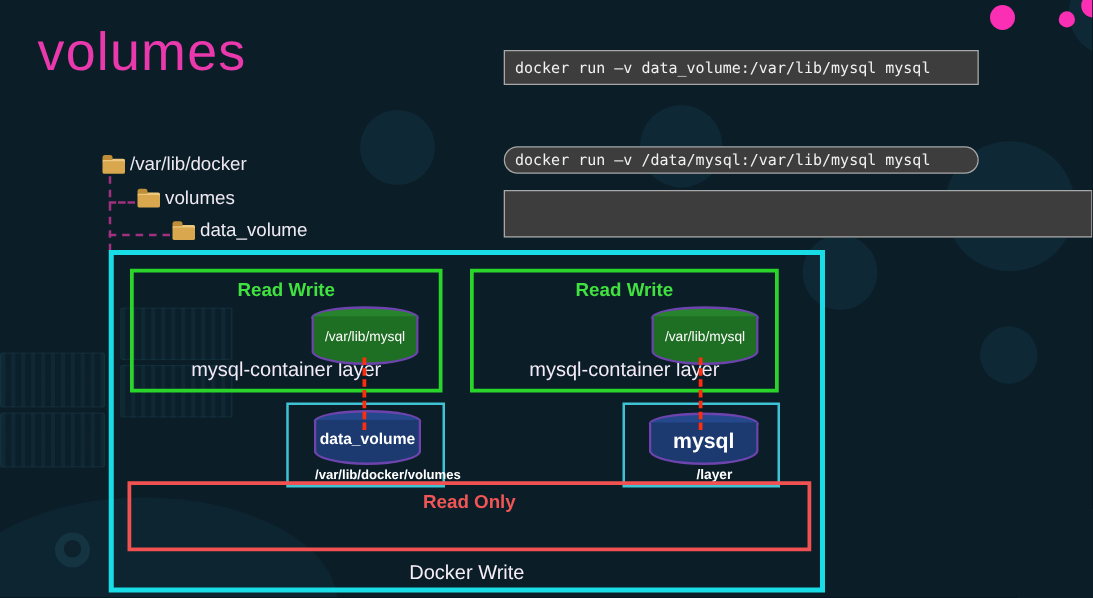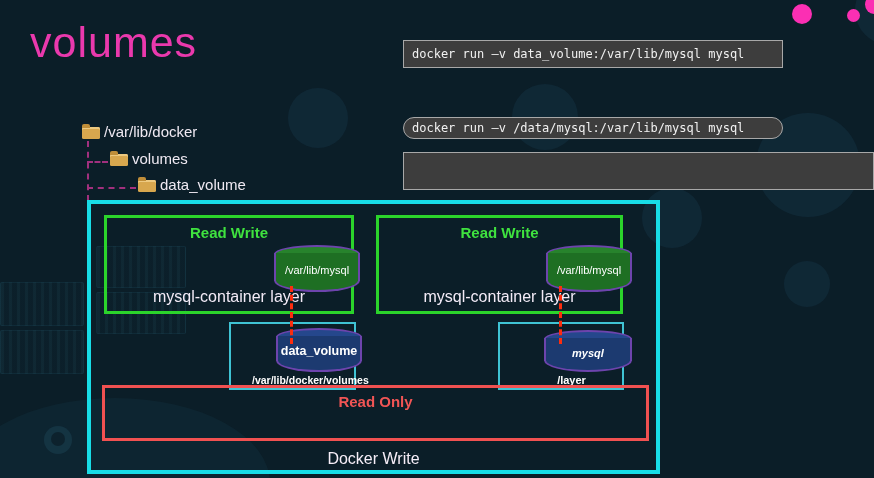--- a/index.html
+++ b/index.html
@@ -52,21 +52,21 @@
               font-size:10.5px;font-weight:bold;color:#fff;padding-left:21px;}
   .red-box{position:absolute;box-sizing:border-box;border:3px solid #f15151;}
   .readonly-label{position:absolute;top:5px;left:0;right:0;text-align:center;
               font-size:15px;font-weight:bold;color:#f15555;}
   .image-layer-label{position:absolute;bottom:6px;left:0;right:0;text-align:center;
               font-size:15.5px;color:#f2e9f5;}
   .host-label{position:absolute;bottom:2px;left:0;right:0;text-align:center;
               font-size:16px;color:#f6eef8;}
 
   
-  .cyl{position:absolute;z-index:3;margin-left:25px;}
+  .cyl{position:absolute;z-index:3;}
   .cyl .body{position:absolute;left:0;right:0;top:8px;bottom:0;border:2px solid #6d44ad;
              border-top:none;border-radius:0 0 45px 45px / 0 0 12px 12px;}
   .cyl .top{position:absolute;left:0;right:0;top:0;height:14px;border:2px solid #6d44ad;
             border-radius:50%;}
   .cyl.green .body{background:#1e6f23;}
   .cyl.green .top{background:#27832c;}
   .cyl.blue .body{background:#1c3a70;}
   .cyl.blue .top{background:#25478c;}
   .cyl .cyl-label{position:absolute;left:0;right:0;top:54%;transform:translateY(-50%);
             text-align:center;color:#fff;font-size:11px;z-index:2;}
@@ -156,21 +156,21 @@
         <div class="body"></div>
         <div class="cyl-label big"><span>data_volume</span></div>
       </div>
       <div class="path-label">/var/lib/docker/volumes</div>
     </div>
 
     <div class="vol-box" style="left:407px;top:118px;width:126px;height:68px;">
       <div class="cyl blue" style="left:19px;top:6px;width:88px;height:42px;">
         <div class="top"></div>
         <div class="body"></div>
-        <div class="cyl-label" style="font-size:11px;font-weight:bold;font-style:italic;">mysql</div>
+        <div class="cyl-label" style="font-size:17px;font-weight:bold;">mysql</div>
       </div>
       <div class="path-label" style="font-size:11px;">/layer</div>
     </div>
 
     <div class="red-box" style="left:11px;top:181px;width:547px;height:56px;">
       <div class="readonly-label">Read Only</div>
     </div>
 
     <div class="red-dash" style="left:199px;top:82px;height:58px;"></div>
     <div class="red-dash" style="left:468px;top:82px;height:58px;"></div>

